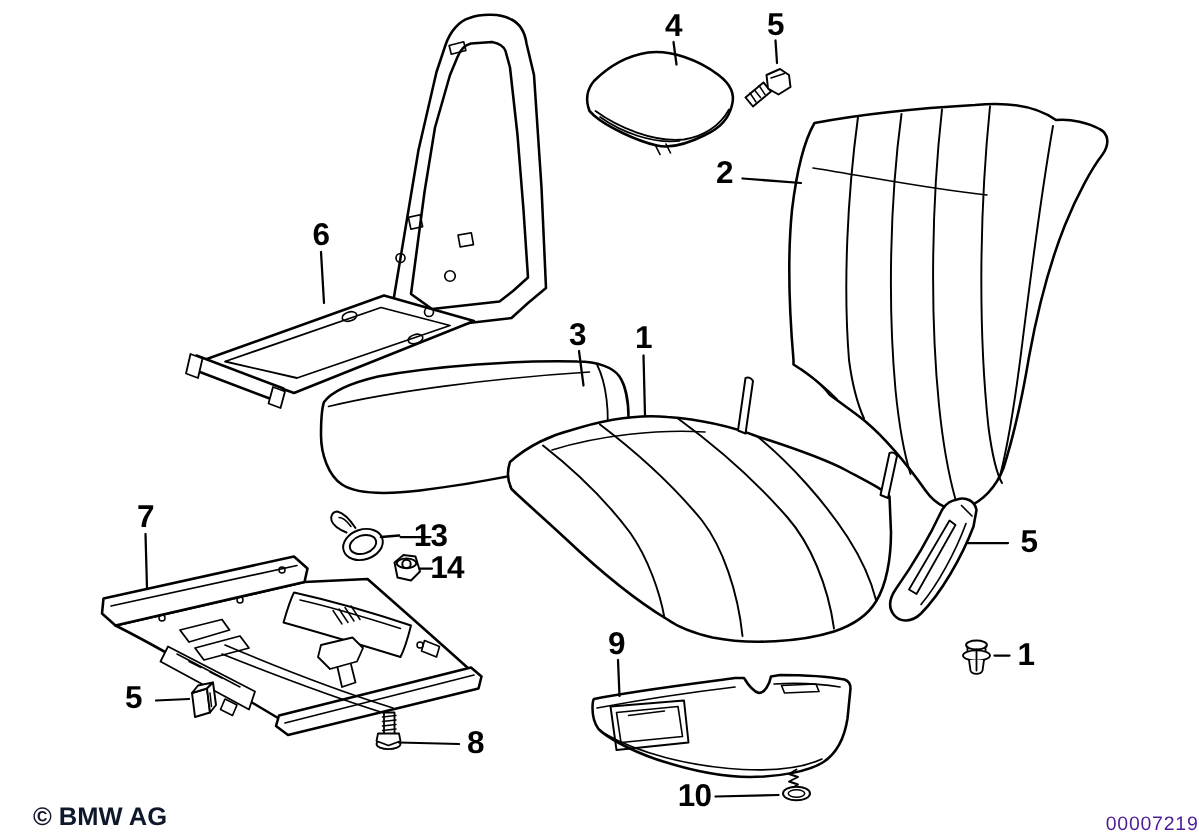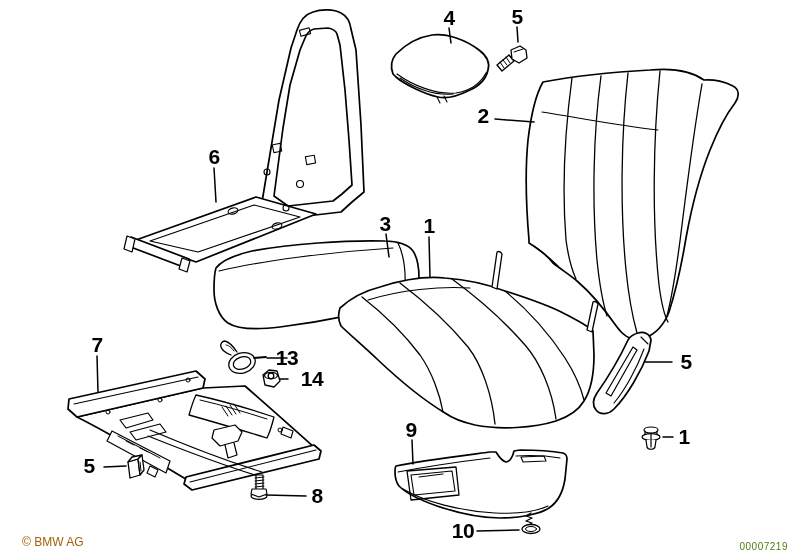--- a/index.html
+++ b/index.html
@@ -9,25 +9,25 @@
   }
   svg{position:absolute;left:0;top:0;}
   .lbl{
     position:absolute;transform:translate(-50%,-50%);
     font-family:"Liberation Sans",sans-serif;
     font-weight:bold;font-size:21px;color:#000;letter-spacing:-0.5px;
     white-space:nowrap;user-select:none;
   }
   .copyright{
     position:absolute;left:22px;top:535px;
-    font-weight:normal;font-size:12px;color:#a16207;
+    font-weight:bold;font-size:17px;color:#0f172a;
   }
   .docnum{
-    position:absolute;right:11px;top:541px;
-    font-size:10px;color:#4d7c0f;letter-spacing:0.5px;
+    position:absolute;right:0;top:541px;
+    font-size:13px;color:#4c1d95;letter-spacing:0.5px;
   }
 </style>
 </head>
 <body>
 
 <div id="stage">
 
 <svg width="799" height="559" viewBox="0 0 799 559">
   <g fill="none" stroke="#000" stroke-width="1.7" stroke-linejoin="round" stroke-linecap="round">
 
@@ -239,19 +239,19 @@
 <div class="lbl" style="left:449px;top:18px">4</div>
 <div class="lbl" style="left:517px;top:17px">5</div>
 <div class="lbl" style="left:214px;top:157px">6</div>
 <div class="lbl" style="left:97px;top:345px">7</div>
 <div class="lbl" style="left:317px;top:496px">8</div>
 <div class="lbl" style="left:411px;top:430px">9</div>
 <div class="lbl" style="left:463px;top:531px">10</div>
 <div class="lbl" style="left:684px;top:437px">1</div>
 <div class="lbl" style="left:686px;top:362px">5</div>
 <div class="lbl" style="left:287px;top:358px">13</div>
-<div class="lbl" style="left:312px;top:379px">14</div>
+<div class="lbl" style="left:298px;top:379px">14</div>
 <div class="lbl" style="left:89px;top:466px">5</div>
 
 <div class="copyright">© BMW AG</div>
 <div class="docnum">00007219</div>
 
 </div>
 
 </body></html>

